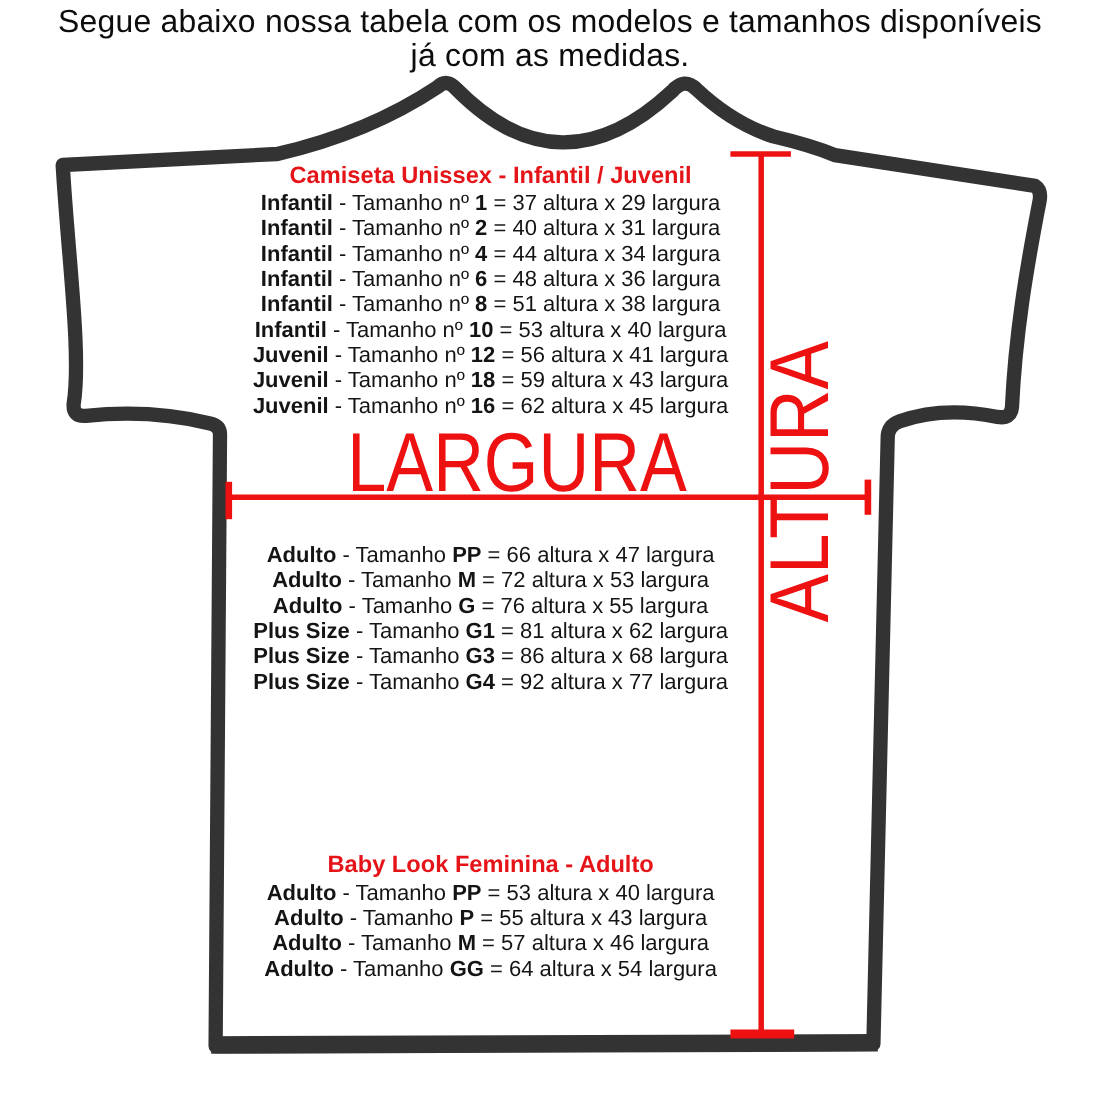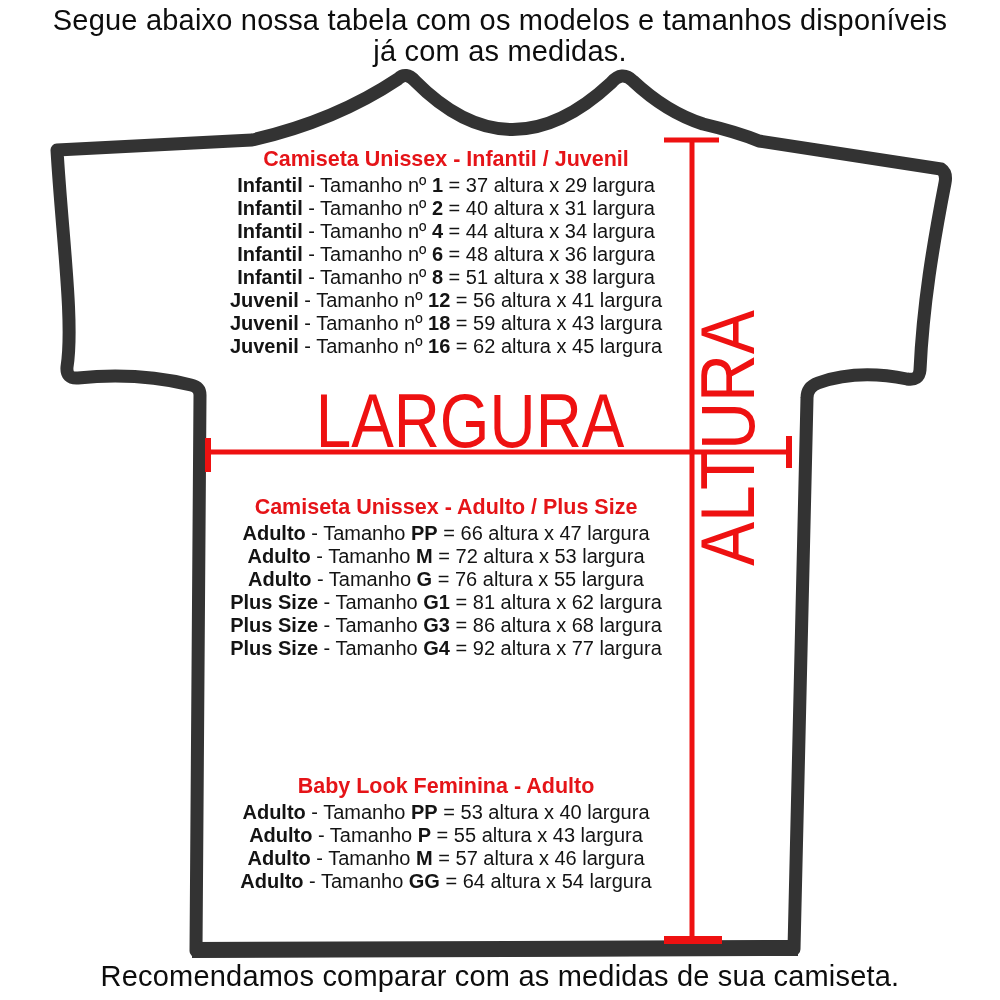--- a/index.html
+++ b/index.html
@@ -90,35 +90,34 @@
   <div class="largura-label">LARGURA</div>
   <div class="altura-label">ALTURA</div>
 
   <div class="size-section" id="section-0">
       <div class="section-title">Camiseta Unissex - Infantil / Juvenil</div>
       <div class="size-row"><b>Infantil</b> - Tamanho nº <b>1</b> = 37 altura x 29 largura</div>
       <div class="size-row"><b>Infantil</b> - Tamanho nº <b>2</b> = 40 altura x 31 largura</div>
       <div class="size-row"><b>Infantil</b> - Tamanho nº <b>4</b> = 44 altura x 34 largura</div>
       <div class="size-row"><b>Infantil</b> - Tamanho nº <b>6</b> = 48 altura x 36 largura</div>
       <div class="size-row"><b>Infantil</b> - Tamanho nº <b>8</b> = 51 altura x 38 largura</div>
+      <div class="size-row"><b>Infantil</b> - Tamanho nº <b>10</b> = 53 altura x 40 largura</div>
       <div class="size-row"><b>Juvenil</b> - Tamanho nº <b>12</b> = 56 altura x 41 largura</div>
       <div class="size-row"><b>Juvenil</b> - Tamanho nº <b>18</b> = 59 altura x 43 largura</div>
       <div class="size-row"><b>Juvenil</b> - Tamanho nº <b>16</b> = 62 altura x 45 largura</div>
     </div>
   <div class="size-section" id="section-1">
-      <div class="section-title">Camiseta Unissex - Adulto / Plus Size</div>
       <div class="size-row"><b>Adulto</b> - Tamanho <b>PP</b> = 66 altura x 47 largura</div>
       <div class="size-row"><b>Adulto</b> - Tamanho <b>M</b> = 72 altura x 53 largura</div>
       <div class="size-row"><b>Adulto</b> - Tamanho <b>G</b> = 76 altura x 55 largura</div>
       <div class="size-row"><b>Plus Size</b> - Tamanho <b>G1</b> = 81 altura x 62 largura</div>
       <div class="size-row"><b>Plus Size</b> - Tamanho <b>G3</b> = 86 altura x 68 largura</div>
       <div class="size-row"><b>Plus Size</b> - Tamanho <b>G4</b> = 92 altura x 77 largura</div>
     </div>
   <div class="size-section" id="section-2">
       <div class="section-title">Baby Look Feminina - Adulto</div>
       <div class="size-row"><b>Adulto</b> - Tamanho <b>PP</b> = 53 altura x 40 largura</div>
       <div class="size-row"><b>Adulto</b> - Tamanho <b>P</b> = 55 altura x 43 largura</div>
       <div class="size-row"><b>Adulto</b> - Tamanho <b>M</b> = 57 altura x 46 largura</div>
       <div class="size-row"><b>Adulto</b> - Tamanho <b>GG</b> = 64 altura x 54 largura</div>
     </div>
 
-  <div class="bottom-note">Recomendamos comparar com as medidas de sua camiseta.</div>
 </div>
 
 </body></html>

